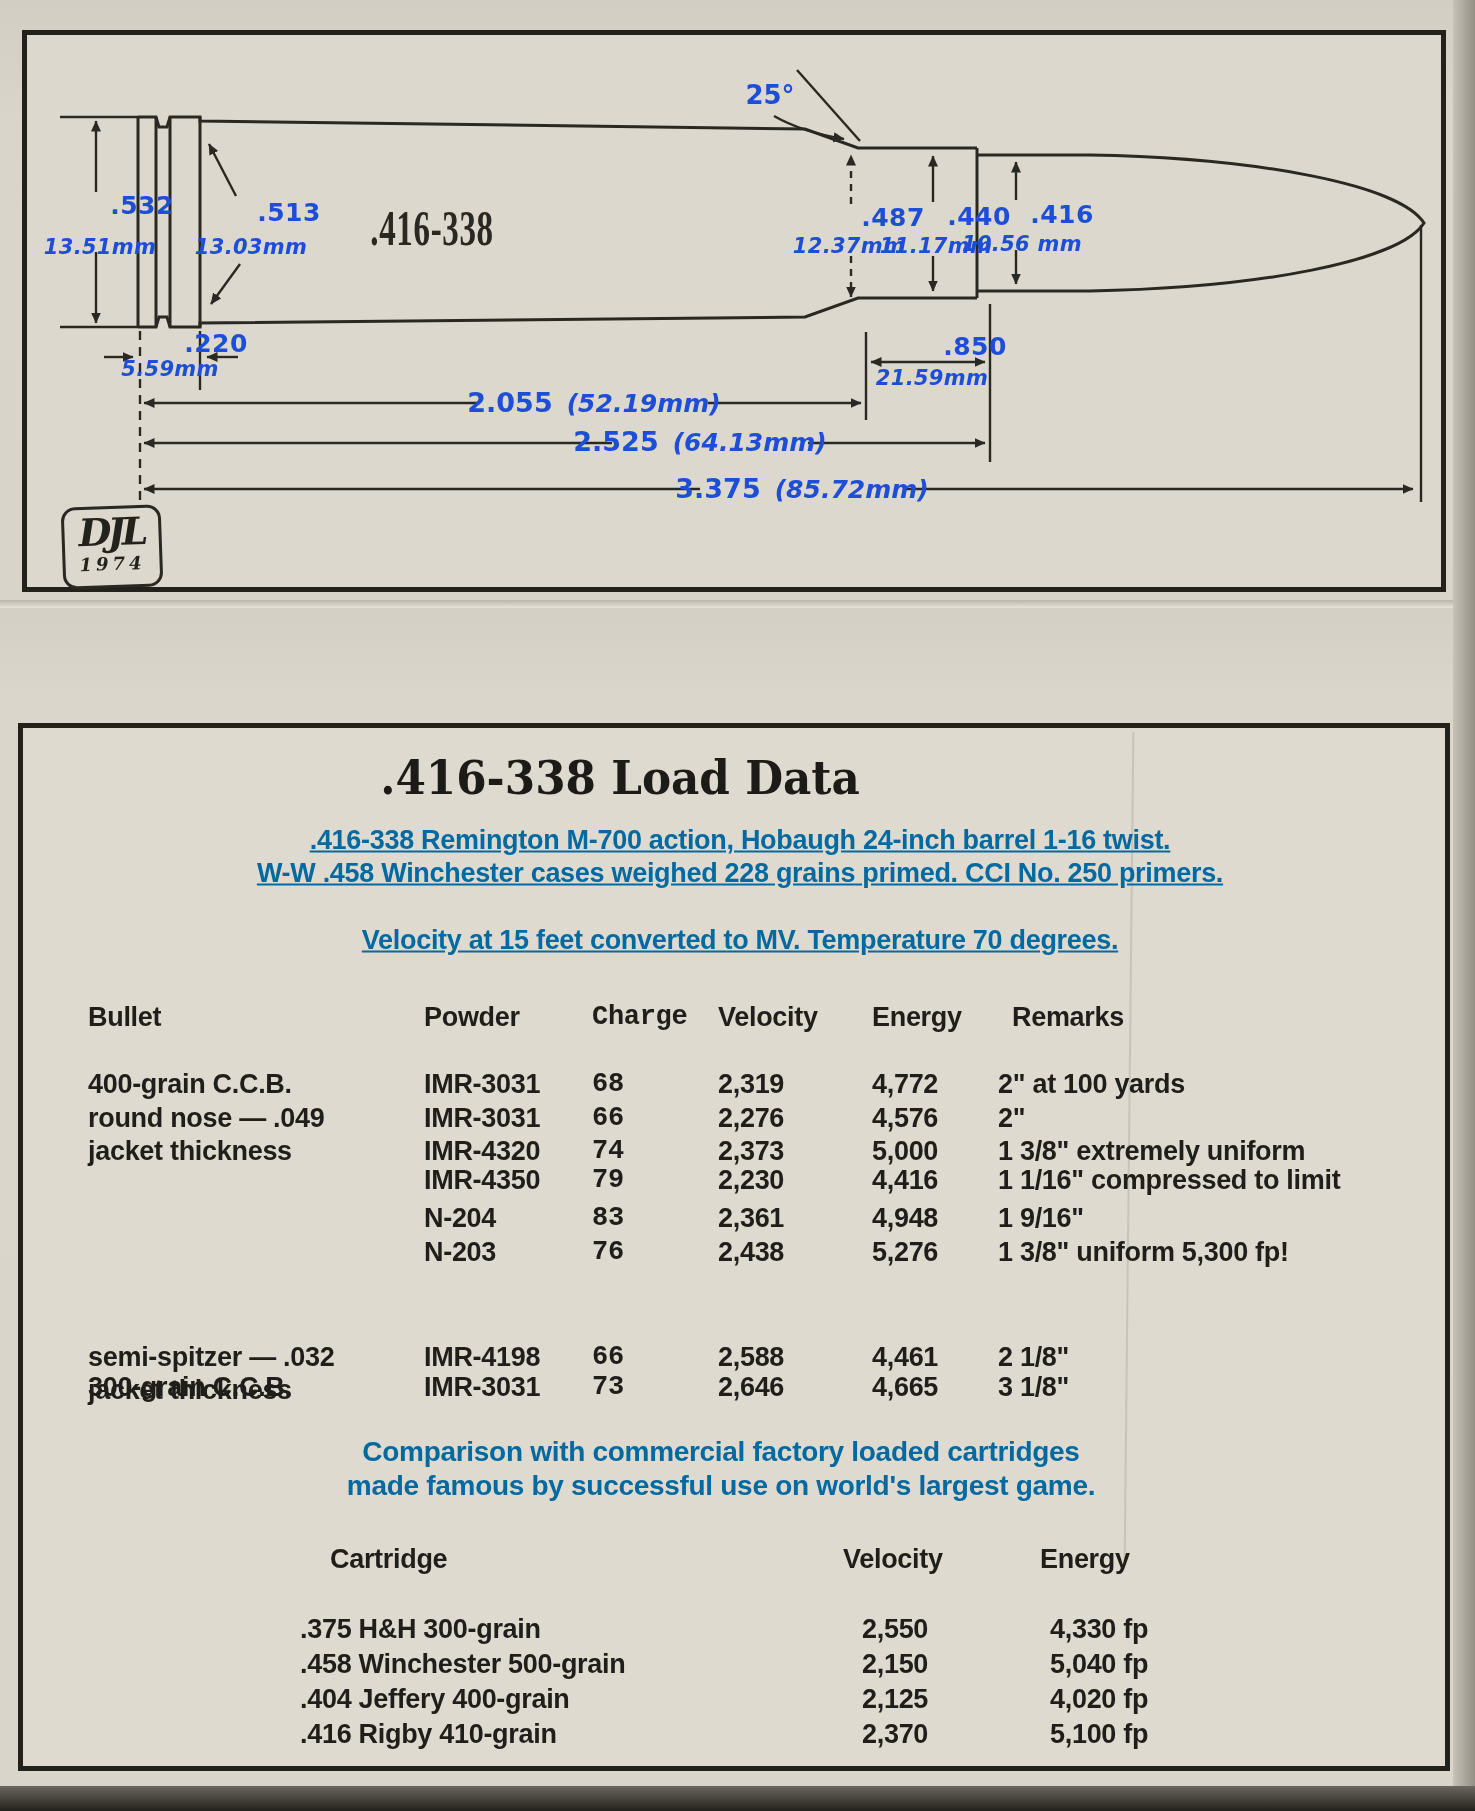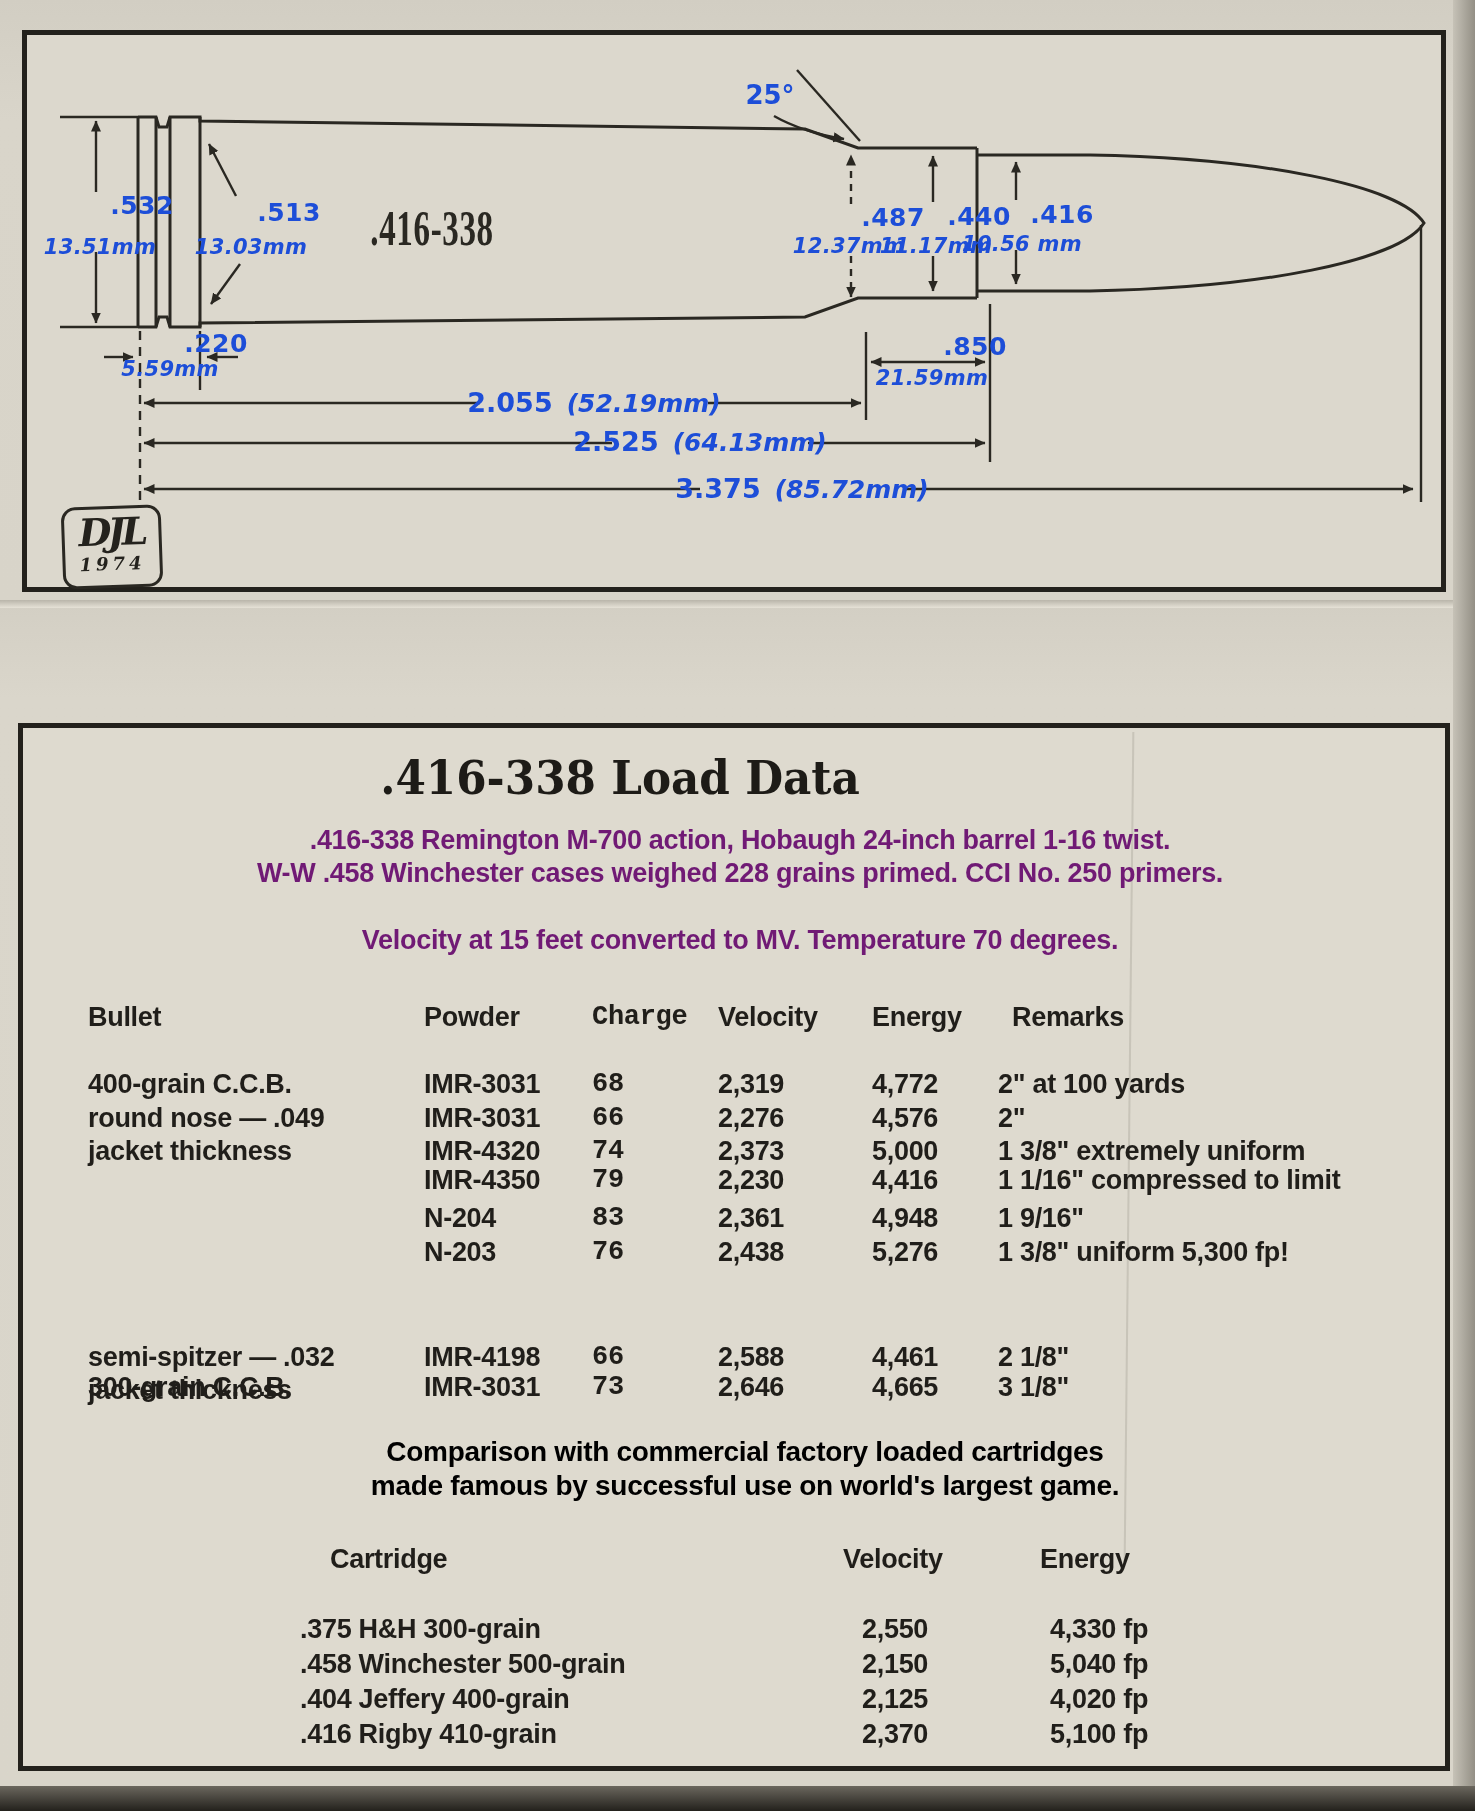--- a/index.html
+++ b/index.html
@@ -38,29 +38,29 @@
         border:3.5px solid #2a2822;border-radius:14px;transform:rotate(-2deg);
         text-align:center;box-sizing:border-box;}
   .logo .ini{font:italic 700 38px "DejaVu Serif",serif;letter-spacing:-4px;line-height:46px;}
   .logo .yr{font:italic 700 18px "DejaVu Serif",serif;letter-spacing:4px;line-height:18px;}
 
   
   .ld-title{position:absolute;left:620px;top:778px;white-space:nowrap;
         font:700 46px "DejaVu Serif",serif;transform:translate(-50%,-50%) scaleX(.95);
         color:#1d1b17;}
   .note{position:absolute;left:740px;white-space:nowrap;transform:translate(-50%,-50%);
-        font:700 27px "Liberation Sans",sans-serif;letter-spacing:-.3px;color:#701a75;}
+        font:700 27px "Liberation Sans",sans-serif;letter-spacing:-.3px;color:#0369a1;text-decoration:underline;}
   .th,.cell{position:absolute;white-space:nowrap;font:700 27px "Liberation Sans",sans-serif;
         letter-spacing:-.3px;color:#201e1a;}
   .row{position:absolute;left:0;width:1412px;height:34px;}
   .col-bullet{left:88px;}  .col-powder{left:424px;} .col-charge{left:592px;font-family:Liberation Mono, monospace;}
   .col-velocity{left:718px;}.col-energy{left:872px;} .col-remarks{left:998px;}
   .cmp-cartridge{left:300px;} .cmp-velocity{left:862px;} .cmp-energy{left:1050px;}
-  .heading{position:absolute;left:745px;white-space:nowrap;transform:translate(-50%,-50%);
-        font:700 28px "Liberation Sans",sans-serif;letter-spacing:-.3px;color:#000000;}
+  .heading{position:absolute;left:721px;white-space:nowrap;transform:translate(-50%,-50%);
+        font:700 28px "Liberation Sans",sans-serif;letter-spacing:-.3px;color:#0369a1;}
 </style>
 </head>
 <body>
 
 <div class="page">
   <div class="paper-top"></div>
   <div class="paper-bottom"></div>
   <div class="seam"></div>
 
   <div class="diagram-box"></div>

